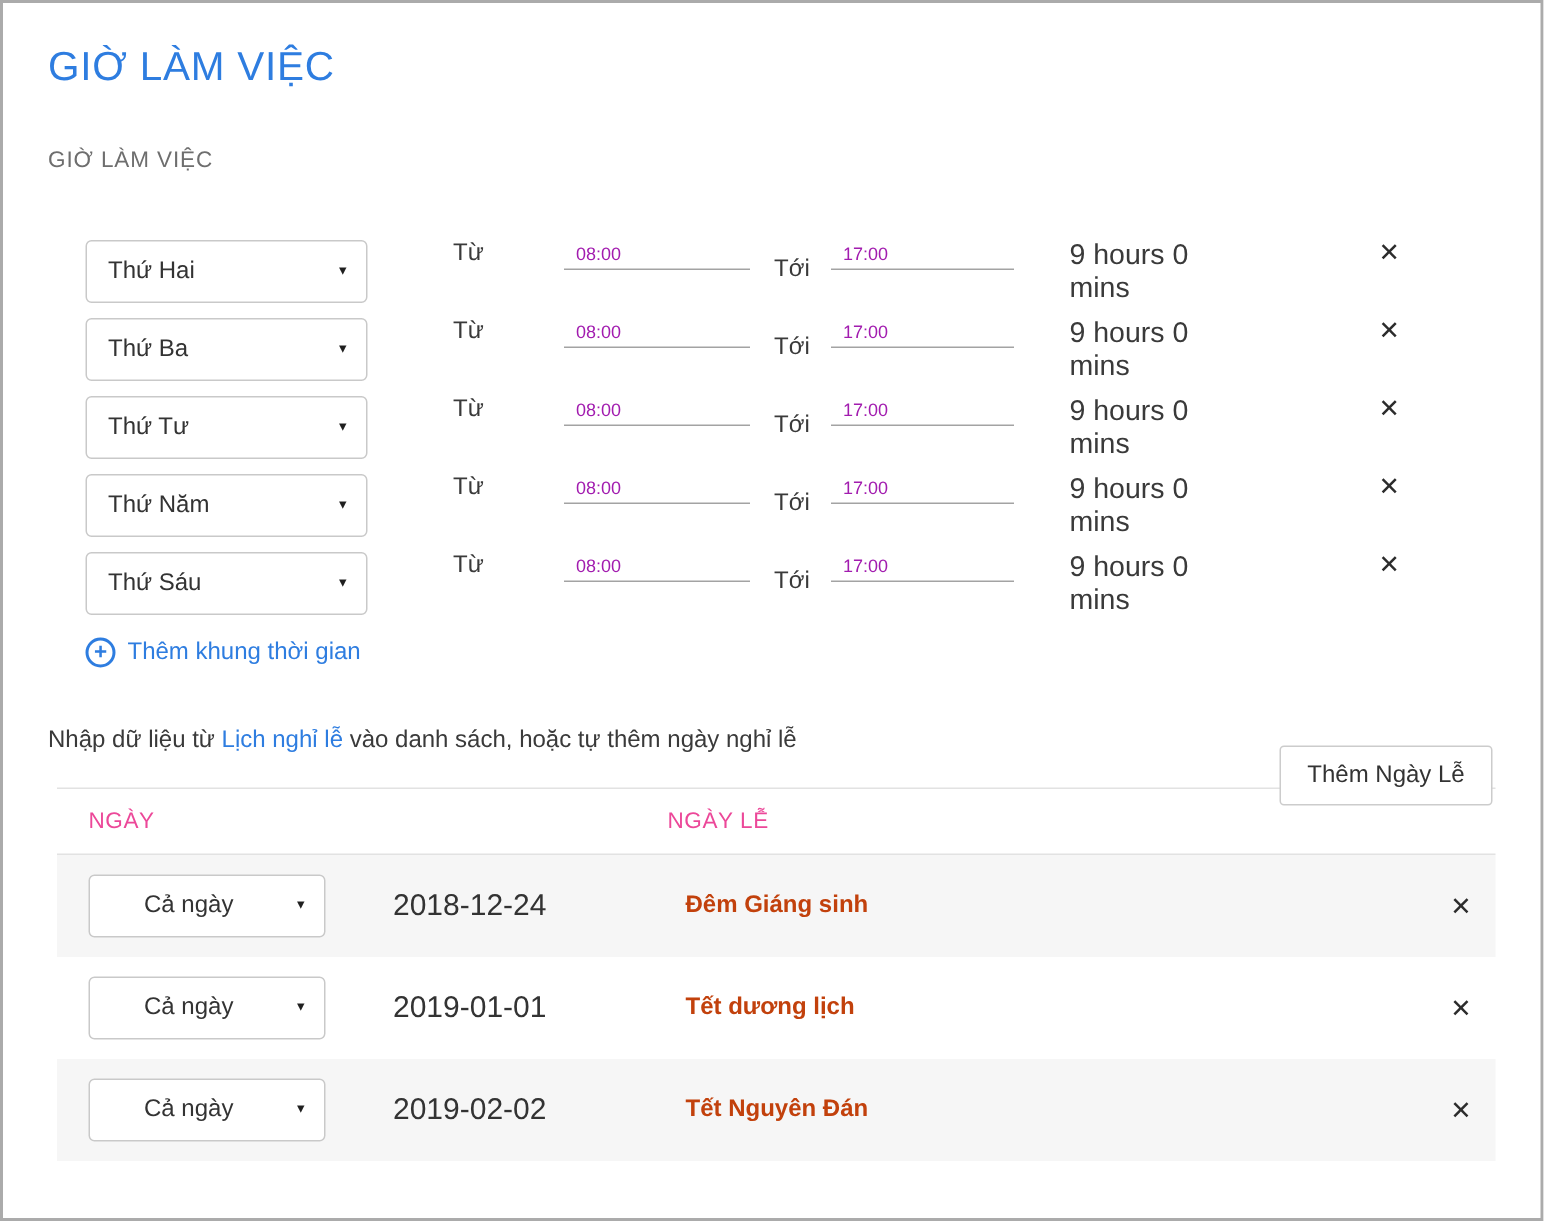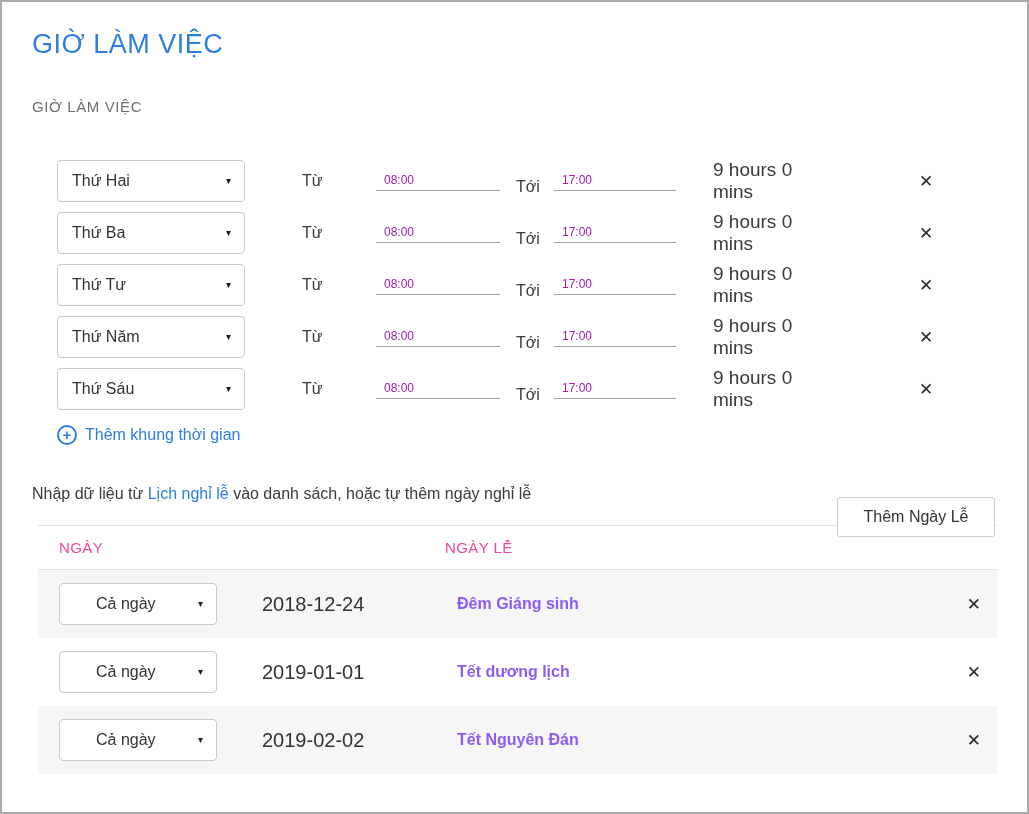--- a/index.html
+++ b/index.html
@@ -19,21 +19,21 @@
     color: #2e7de0; font-weight: 400; letter-spacing: 0.5px;
   }
   .section-label {
     font-size: 15px; color: #6e6e6e; letter-spacing: 0.6px;
     line-height: 15px;
   }
   .wh-label { margin-top: 38px; }
 
   
   .hours-block { margin-top: 46px; margin-left: 25px; }
-  .hour-row { display: flex; align-items: center; height: 42px; margin-bottom: 10px; }
+  .hour-row { display: flex; align-items: flex-start; height: 42px; margin-bottom: 10px; }
   .select-box {
     display: flex; align-items: center; justify-content: space-between;
     width: 188px; height: 42px;
     border: 1px solid #c9c9c9; border-radius: 4px;
     background: #fff; padding: 0 13px 0 14px;
     font-size: 16px; color: #333;
     cursor: pointer;
   }
   .caret { font-size: 10px; color: #1f1f1f; line-height: 1; }
   .lbl-from { margin-left: 57px; width: 24px; font-size: 16px; color: #3a3a3a; }
@@ -65,40 +65,40 @@
     margin-right: 8px; font-size: 15px; font-weight: 700; color: #2e7de0;
     line-height: 1; padding-bottom: 1px;
   }
 
   
   .holidays { position: relative; margin-top: 40px; }
   .holiday-desc { margin-top: 25px; font-size: 16px; color: #3a3a3a; line-height: 16px; }
   .holiday-desc .link { color: #2e7de0; cursor: pointer; text-decoration: none; }
   .add-holiday-btn {
     position: absolute; top: 11px; right: 0;
-    width: 158px; height: 40px;
+    width: 142px; height: 40px;
     border: 1px solid #ccc; border-radius: 3px;
     background: #fff; font-size: 16px; color: #333;
     font-family: "Liberation Sans", sans-serif;
     cursor: pointer;
   }
 
   
   .holiday-table { margin-top: 23px; margin-left: 6px; width: 959px; border-top: 1px solid #e2e2e2; }
   .t-head {
     height: 44px; display: flex; align-items: center;
     border-bottom: 1px solid #e2e2e2; background: #fff;
     font-size: 15px; color: #ec4899; letter-spacing: 0.4px;
   }
   .t-head .col-day { padding-left: 21px; width: 407px; }
   .t-row { height: 68px; display: flex; align-items: center; }
   .t-row.stripe { background: #f6f6f6; }
   .t-row .select-box { margin-left: 21px; width: 158px; padding-left: 36px; }
   .t-date { margin-left: 45px; width: 112px; font-size: 20px; color: #333; }
-  .t-name { margin-left: 83px; flex: 1; font-size: 16px; font-weight: 700; color: #8b5cf6; }
+  .t-name { margin-left: 83px; flex: 1; font-size: 16px; font-weight: 700; color: #c2410c; }
   .t-row .row-x { margin-left: 0; margin-right: 16px; }
 </style>
 </head>
 <body>
 
 <div class="frame">
   <div class="content">
 
     <h1 class="page-title">GIỜ LÀM VIỆC</h1>
 

